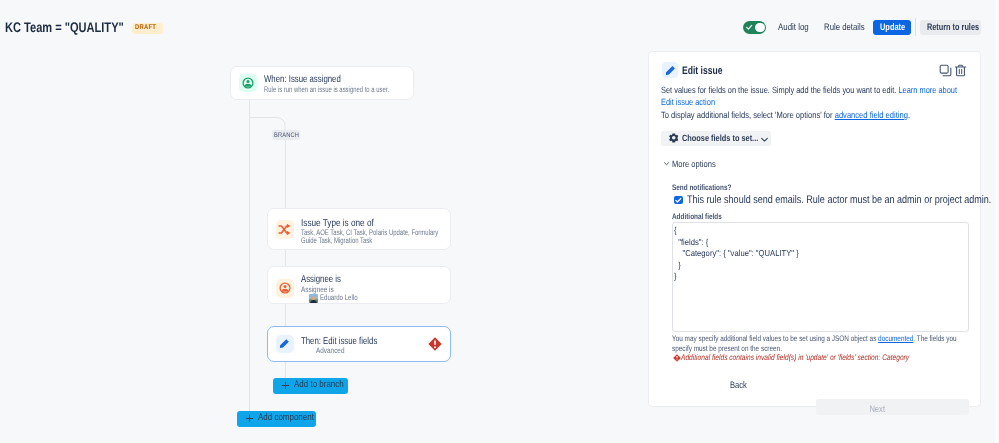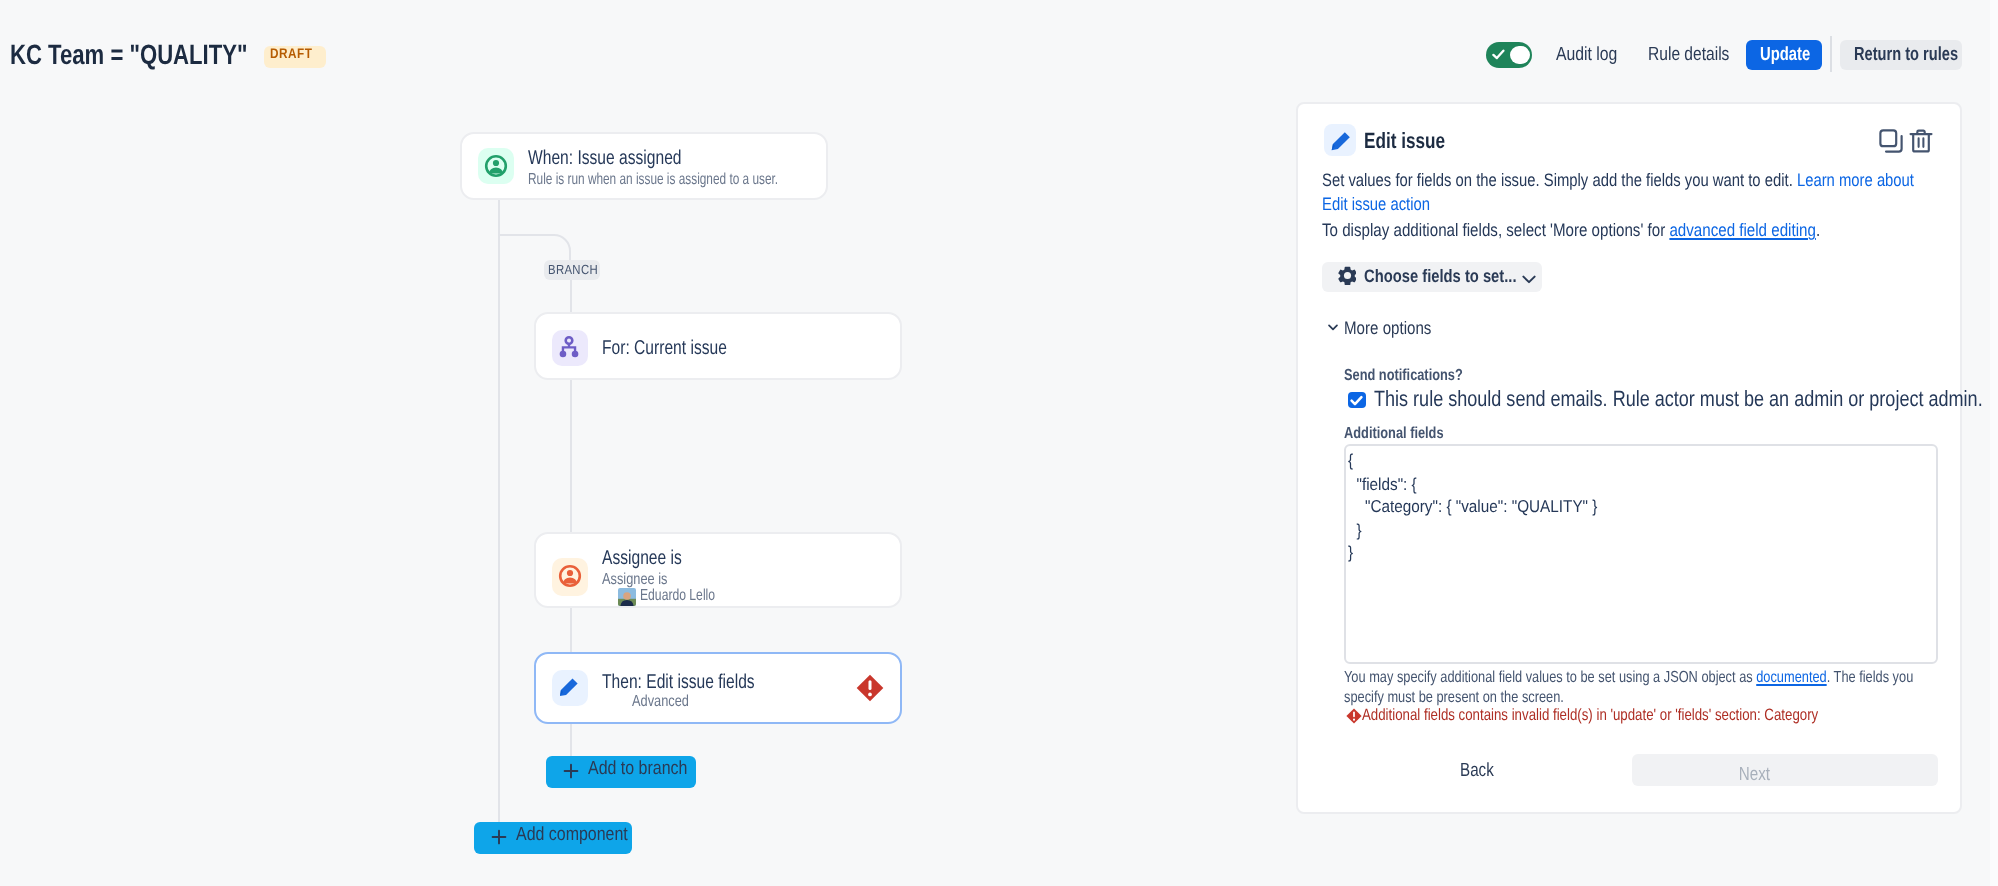--- a/index.html
+++ b/index.html
@@ -87,21 +87,21 @@
   .f-label{position:absolute;font-size:8px;font-weight:700;color:#44546f;line-height:9px;}
   .chkbox{position:absolute;width:8.5px;height:8.5px;background:#0c66e4;border-radius:2px;}
   .chk-lbl{position:absolute;font-size:11px;color:#253858;line-height:10px;white-space:nowrap;}
   .ta{position:absolute;background:#fff;border:1px solid #dfe1e6;border-radius:3px;
       box-sizing:border-box;font-size:8.6px;color:#253858;line-height:11.5px;
       padding:2px 1px;white-space:pre;}
   .tav{display:block;white-space:pre;transform:scaleX(0.89);transform-origin:left top;}
   .p-help{position:absolute;font-size:8px;line-height:9.6px;color:#44546f;}
   .p-err{position:absolute;font-size:8.2px;color:#ae2e24;line-height:9px;white-space:nowrap;}
   .p-back{position:absolute;font-size:9.5px;font-weight:500;color:#2a3a55;line-height:10px;}
-  .p-next{position:absolute;background:#f1f2f4;border-radius:3px;}
+  .p-next{position:absolute;background:#f1f2f4;border-radius:3px;margin-top:22px;}
   .p-next span{position:absolute;left:0;right:0;text-align:center;top:3px;font-size:9.5px;
                font-weight:500;color:#a8b0bb;line-height:10px;}
 </style>
 </head>
 <body>
 
 <div class="page">
 
   <div style="position:absolute;right:0;top:0;width:4.5px;height:443px;background:#fbfbfc;"></div>
 
@@ -138,32 +138,33 @@
         <circle cx="12" cy="9.0" r="3.1" fill="#22a06b"></circle>
         <path d="M4.9 19.6 a7.1 6.0 0 0 1 14.2 0 z" fill="#22a06b"></path>
       </svg>
     </div>
     <div class="card-title" style="left:33px;top:8.5px;"><span class="sq s78">When: Issue assigned</span></div>
     <div class="card-sub" style="left:33px;top:19.5px;"><span class="sq s74">Rule is run when an issue is assigned to a user.</span></div>
   </div>
 
   <div class="branch-badge" style="left:271.5px;top:130px;"><span class="sq s86">BRANCH</span></div>
 
-  <div class="card" style="left:267px;top:155.5px;width:183.5px;height:34.5px;">
-    <div class="card-ic" style="left:7.5px;top:8px;width:18px;height:18px;background:#ece9fc;">
-      <svg width="11" height="11" viewBox="0 0 24 24">
-        <circle cx="12" cy="5.0" r="3.6" fill="none" stroke="#6e5dc6" stroke-width="2.8"></circle>
-        <path d="M12 8.6 V12.4 M5.4 17.0 V12.4 H18.6 V17.0" fill="none" stroke="#6e5dc6" stroke-width="2.6" stroke-linecap="butt" stroke-linejoin="miter"></path>
-        <circle cx="5.4" cy="19.6" r="3.6" fill="#6e5dc6"></circle>
-        <circle cx="18.6" cy="19.6" r="3.6" fill="#6e5dc6"></circle>
-      </svg>
-    </div>
-    <div class="card-title" style="left:33px;top:13px;"><span class="sq s78">For: Current issue</span></div>
-  </div>
-
+
+  <div class="card" style="left:267px;top:208px;width:183.5px;height:41.5px;">
+    <div class="card-ic" style="left:7.5px;top:11px;width:18.5px;height:18.5px;background:#fff3e0;">
+      <svg width="13" height="13" viewBox="0 0 24 24">
+        <path d="M2.0 5.6 H6.4 L16.0 18.4 H18.4" fill="none" stroke="#e9603a" stroke-width="3.0" stroke-linecap="round" stroke-linejoin="round"></path>
+        <path d="M2.0 18.4 H6.4 L16.0 5.6 H18.4" fill="none" stroke="#e9603a" stroke-width="3.0" stroke-linecap="round" stroke-linejoin="round"></path>
+        <path d="M16.4 1.4 L22.8 5.6 L16.4 9.8 Z" fill="#e9603a"></path>
+        <path d="M16.4 14.2 L22.8 18.4 L16.4 22.6 Z" fill="#e9603a"></path>
+      </svg>
+    </div>
+    <div class="card-title" style="left:33px;top:9.5px;"><span class="sq s82">Issue Type is one of</span></div>
+    <div class="card-sub" style="left:33px;top:19.5px;width:190px;transform:scaleX(0.745);transform-origin:left top;"><span>Task, AOE Task, CI Task, Polaris Update, Formulary Guide Task, Migration Task</span></div>
+  </div>
 
   <div class="card" style="left:267px;top:265.5px;width:183.5px;height:38.5px;">
     <div class="card-ic" style="left:7.5px;top:12.5px;width:18.5px;height:18.5px;background:#fff3e0;">
       <svg width="12" height="12" viewBox="0 0 24 24">
         <circle cx="12" cy="12" r="9.8" fill="none" stroke="#e9603a" stroke-width="2.6"></circle>
         <circle cx="12" cy="9.0" r="3.1" fill="#e9603a"></circle>
         <path d="M4.9 19.6 a7.1 6.0 0 0 1 14.2 0 z" fill="#e9603a"></path>
       </svg>
     </div>
     <div class="card-title" style="left:33px;top:8.5px;"><span class="sq s78">Assignee is</span></div>
@@ -274,21 +275,21 @@
     <div class="p-help" style="left:23px;top:282px;width:358px;transform:scaleX(0.80);transform-origin:left top;">
       <span>You may specify additional field values to be set using a JSON object as </span><span class="lnk-u">documented</span><span>. The fields you specify must be present on the screen.</span>
     </div>
 
     <div style="position:absolute;left:24px;top:301px;">
       <svg width="8" height="8" viewBox="0 0 24 24" style="position:absolute;left:0;top:0.8px;">
         <path d="M12 0.6 L23.4 12 L12 23.4 L0.6 12 Z" fill="#c9372c"></path>
         <rect x="10.7" y="5.4" width="2.6" height="8.4" rx="1.3" fill="#fff"></rect>
         <circle cx="12" cy="17.5" r="1.6" fill="#fff"></circle>
       </svg>
-      <span class="p-err" style="left:7.8px;top:-0.3px;"><span class="sq s81">Additional fields contains invalid field(s) in 'update' or 'fields' section: Category</span></span>
+      <span class="p-err" style="left:7.8px;top:-0.3px;font-style:italic;"><span class="sq s81">Additional fields contains invalid field(s) in 'update' or 'fields' section: Category</span></span>
     </div>
 
     <div class="p-back" style="left:81px;top:329px;"><span class="sq s80">Back</span></div>
     <div class="p-next" style="left:167px;top:325px;width:153px;height:16px;">
         <span>
           <span class="sq s80">Next</span>
         </span>
       </div>
   </div>
 

